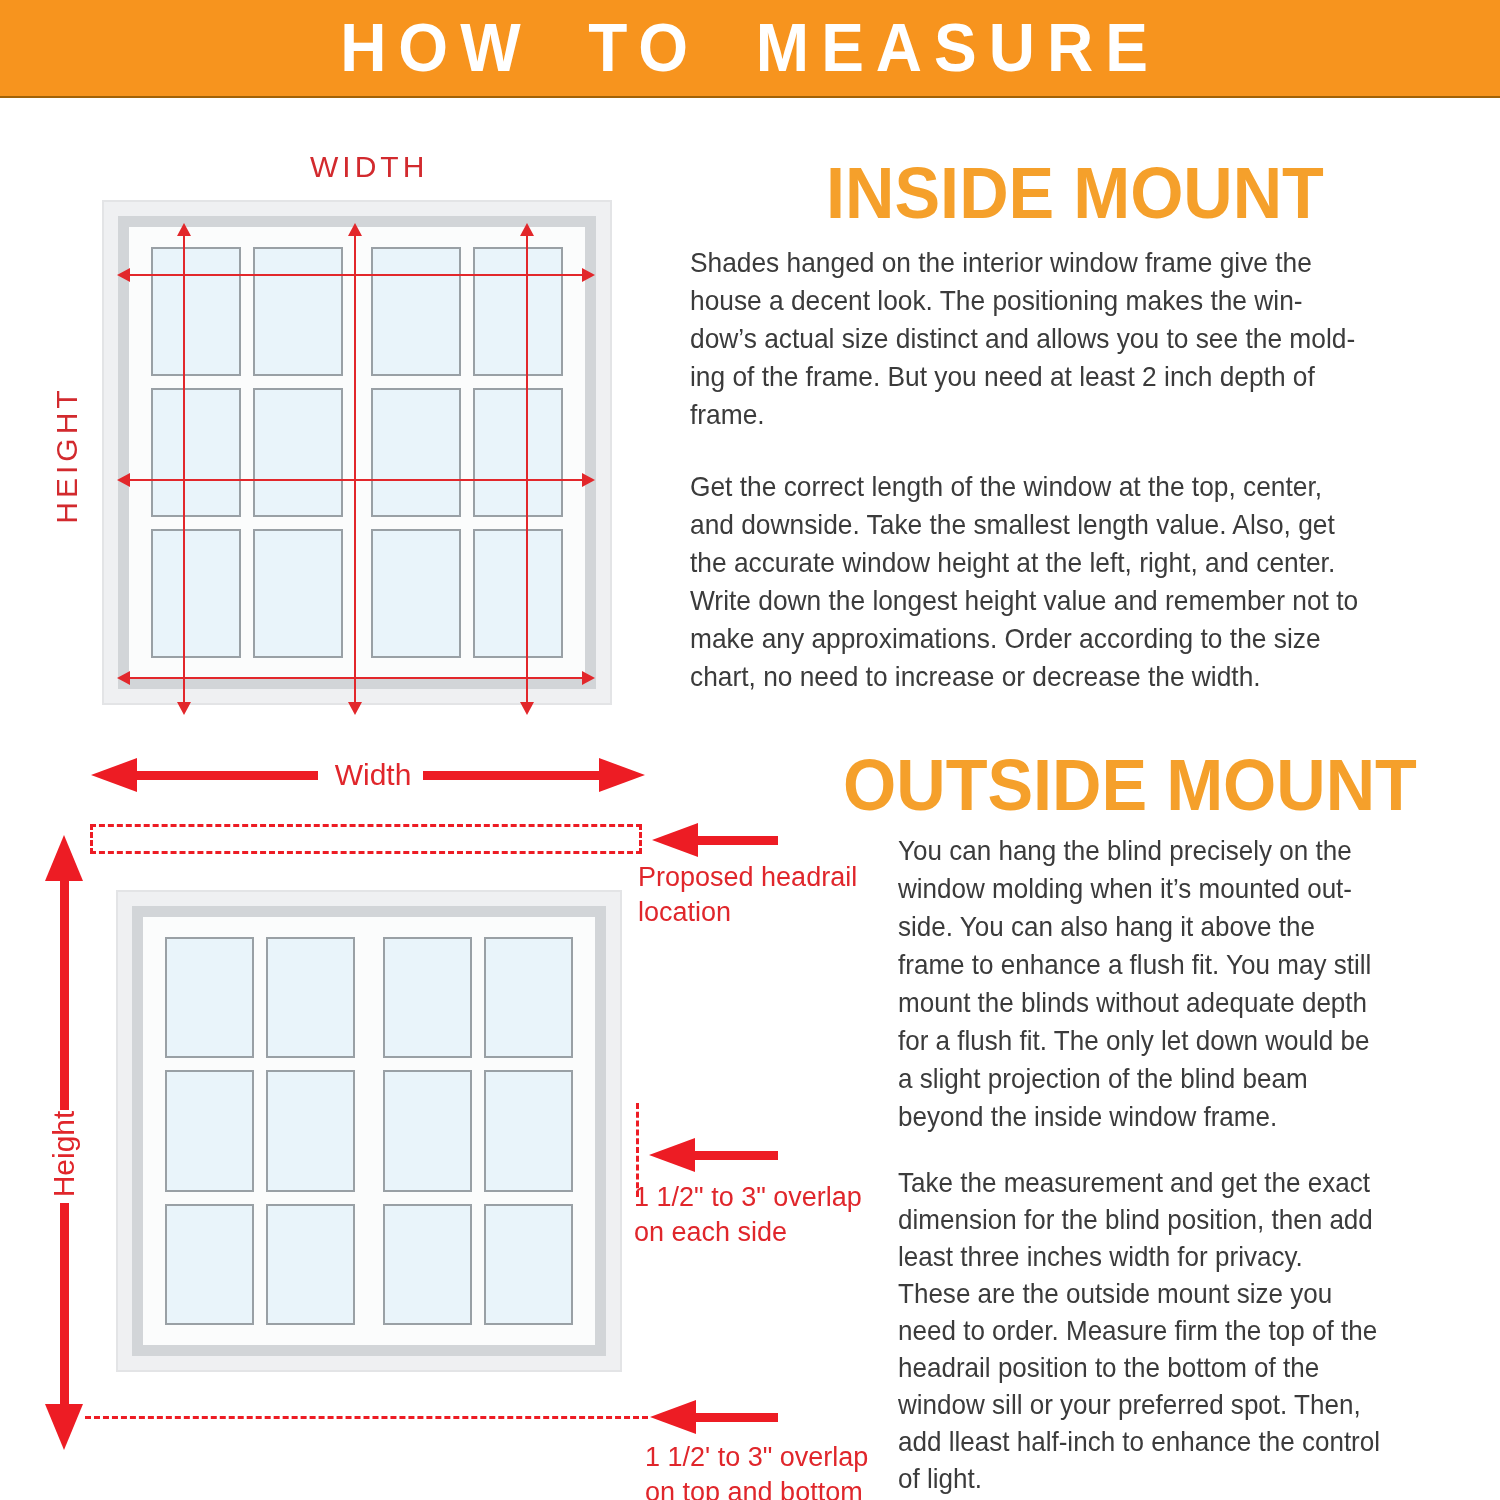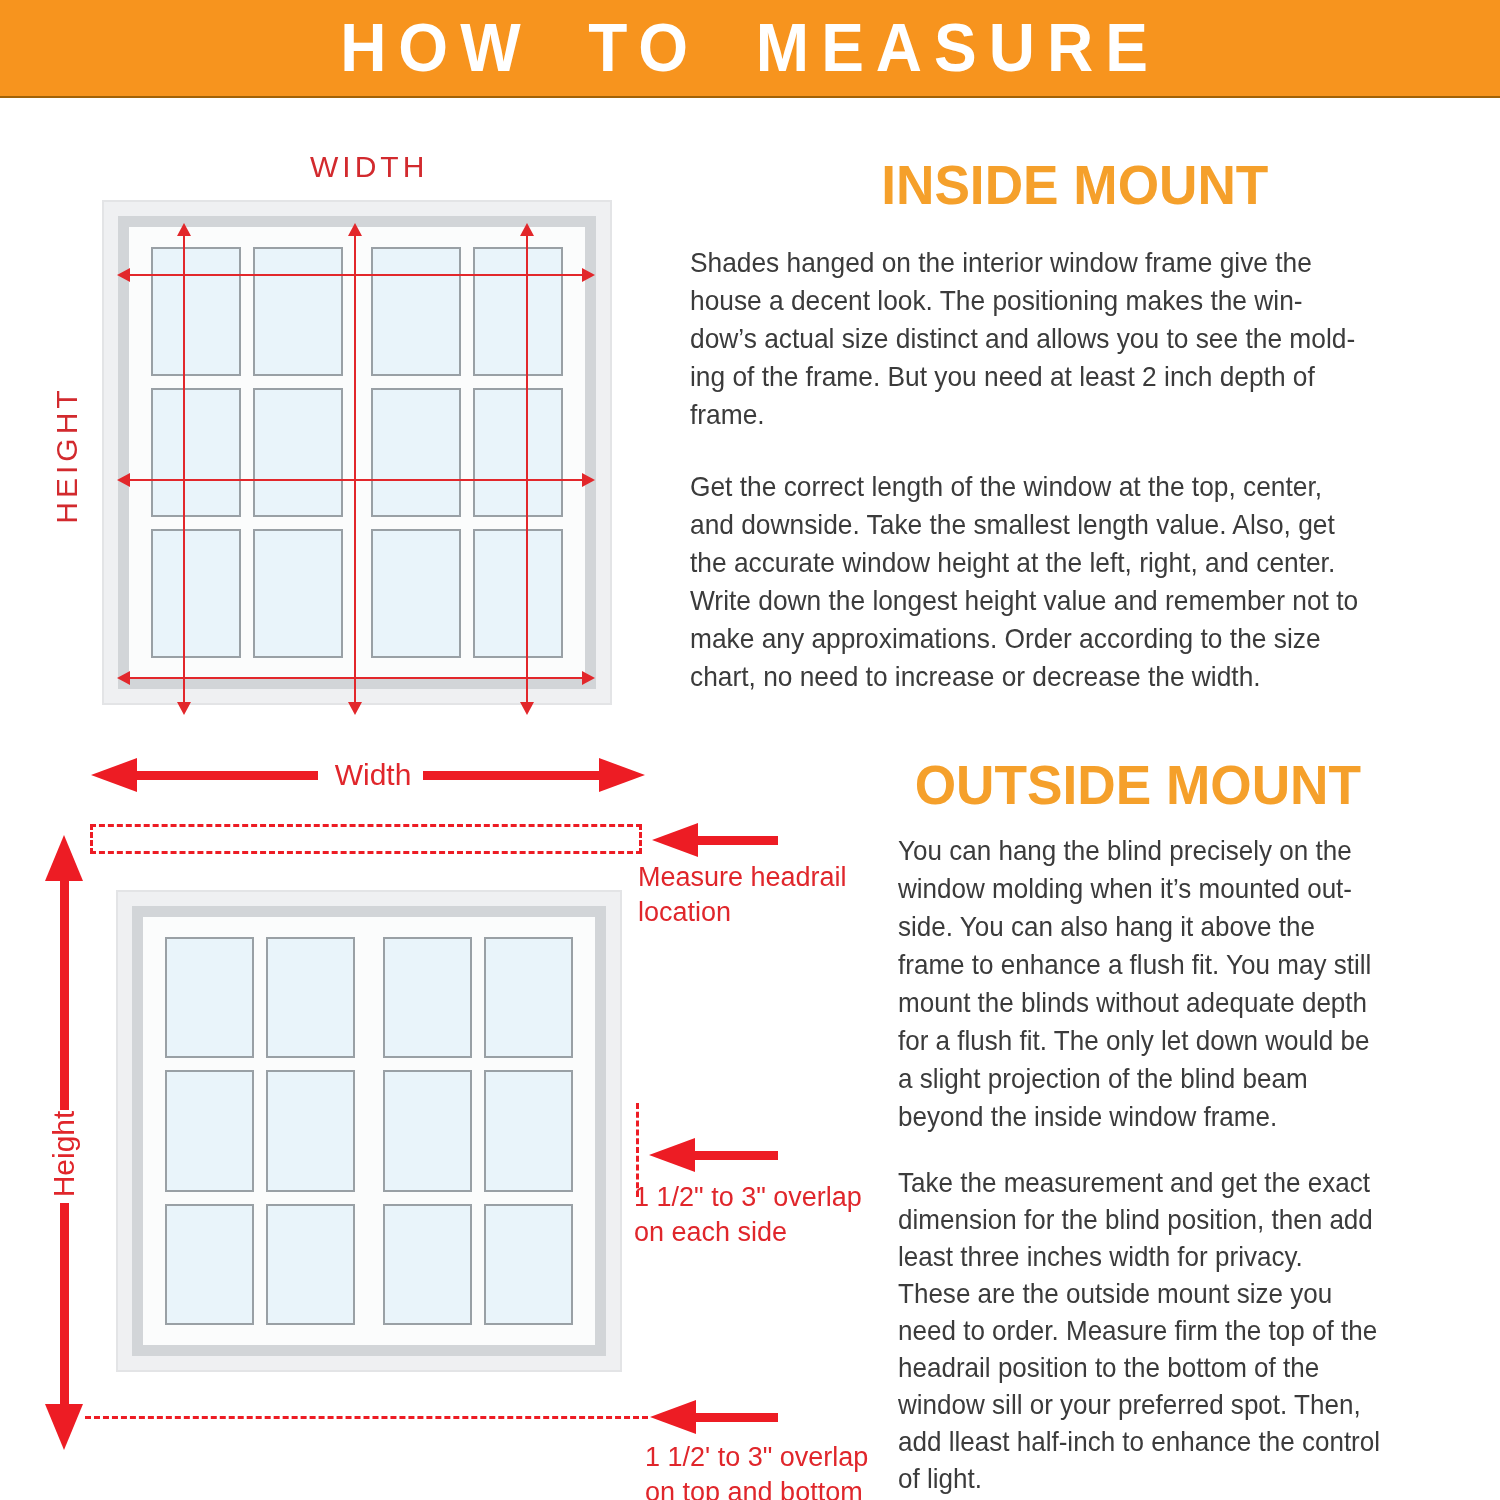--- a/index.html
+++ b/index.html
@@ -87,21 +87,21 @@
 
   
   .red-cap  { position:absolute; color:#D22A2E; font-size:30px; letter-spacing:4px; white-space:nowrap; }
   .rot      { text-align:center; transform:rotate(-90deg); }
   .red-lbl  { position:absolute; color:#E0262B; font-size:27px; line-height:35px; white-space:pre-line; }
   .red-word { position:absolute; color:#E0262B; font-size:30px; text-align:center; white-space:nowrap; }
 
   
   .mount-head {
     position:absolute; text-align:center; color:#F5A02B;
-    font-size:56px; font-weight:bold; white-space:nowrap;
+    font-size:72px; font-weight:bold; white-space:nowrap;
   }
   .mount-head > span { display:inline-block; transform:scaleX(0.95); }
   .body-par {
     position:absolute; color:#3B3B3B; font-size:28px; line-height:38px;
     white-space:pre-line; transform:scaleX(0.94); transform-origin:0 0;
   }
   .body-par.narrow { transform:scaleX(0.93); }
 </style>
 </head>
 <body>
@@ -145,21 +145,21 @@
   <div class="tva" style="left:183px; top:236px; height:466px;"></div>
   <div class="tva" style="left:354px; top:236px; height:466px;"></div>
   <div class="tva" style="left:526px; top:236px; height:466px;"></div>
 
   <div class="bar-left" style="left:137px; top:771px; width:181px;"></div>
   <span class="red-word" style="left:320px; top:758px; width:106px;">Width</span>
   <div class="bar-right" style="left:423px; top:771px; width:176px;"></div>
 
   <div class="dash-rect" style="left:90px; top:824px; width:552px; height:30px;"></div>
   <div class="bar-left" style="left:698px; top:836px; width:80px;"></div>
-  <span class="red-lbl" style="left:638px; top:860px;">Measure headrail
+  <span class="red-lbl" style="left:638px; top:860px;">Proposed headrail
 location</span>
 
   <div>
     <div class="vhead-up" style="left:45px; top:835px;"></div>
     <div class="vbar" style="left:60px; top:878px; height:232px;"></div>
     <span class="red-word rot" style="left:-46px; top:1137px; width:220px;">Height</span>
     <div class="vbar" style="left:60px; top:1203px; height:202px;"></div>
     <div class="vhead-down" style="left:45px; top:1404px;"></div>
   </div>
 
@@ -205,21 +205,21 @@
 dow’s actual size distinct and allows you to see the mold-
 ing of the frame. But you need at least 2 inch depth of
 frame.</p>
   <p class="body-par" style="left:690px; top:468px; width:810px; margin:0;">Get the correct length of the window at the top, center,
 and downside. Take the smallest length value. Also, get
 the accurate window height at the left, right, and center.
 Write down the longest height value and remember not to
 make any approximations. Order according to the size
 chart, no need to increase or decrease the width.</p>
 
-  <h2 class="mount-head" style="left:770px; top:744px; width:720px; margin:8px;">
+  <h2 class="mount-head" style="left:770px; top:744px; width:720px; margin:0;">
     <span>OUTSIDE MOUNT</span>
   </h2>
   <p class="body-par narrow" style="left:898px; top:832px; width:612px; margin:0;">You can hang the blind precisely on the
 window molding when it’s mounted out-
 side. You can also hang it above the
 frame to enhance a flush fit. You may still
 mount the blinds without adequate depth
 for a flush fit. The only let down would be
 a slight projection of the blind beam
 beyond the inside window frame.</p>

